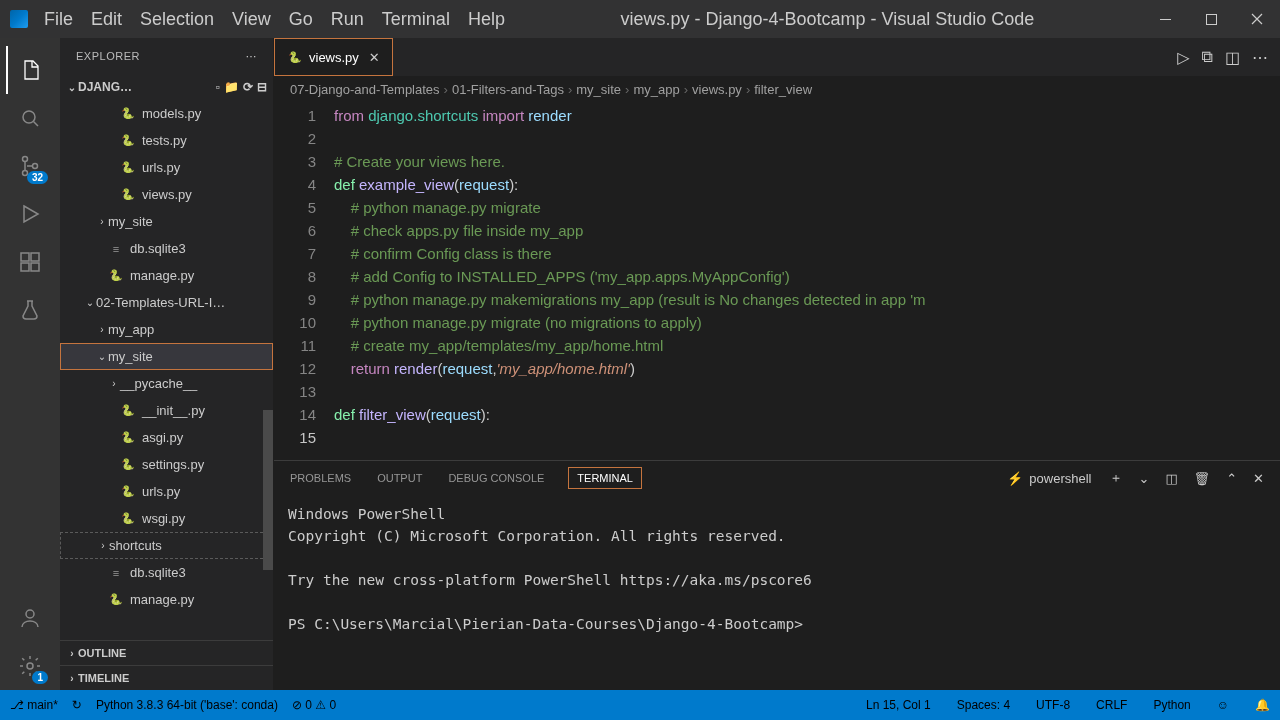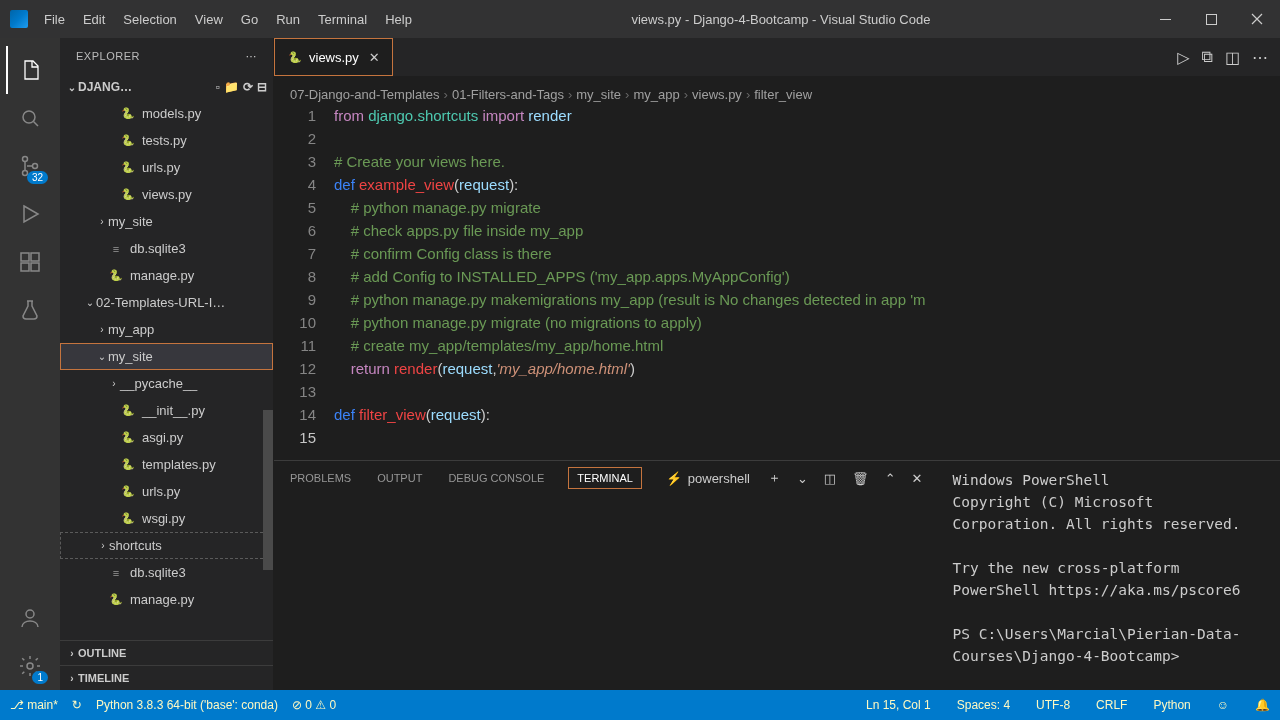--- a/index.html
+++ b/index.html
@@ -1,26 +1,26 @@
 <!DOCTYPE html>
 <html><head>
 <meta charset="utf-8">
 <style>
 * { margin:0; padding:0; box-sizing:border-box; font-family:'Segoe UI',sans-serif; }
 body { background:#1e1e1e; color:#ccc; overflow:hidden; width:1280px; height:720px; }
-.titlebar { height:38px; background:#323233; display:flex; align-items:center; color:#ccc; font-size:13px; }
+.titlebar { height:38px; background:#323233; display:flex; align-items:center; color:#ccc; font-size:18px; }
 .titlebar .vscode-logo { width:18px; height:18px; margin:0 8px 0 10px; background:linear-gradient(135deg,#0065a9 0%,#007acc 50%,#1f9cf0 100%); border-radius:2px; }
 .menubar { display:flex; gap:2px; }
 .menubar span { padding:5px 8px; cursor:pointer; }
 .title-center { flex:1; text-align:center; color:#ccc; }
 .window-controls { display:flex; }
 .window-controls div { width:46px; height:38px; display:flex; align-items:center; justify-content:center; }
 .main { display:flex; height:652px; }
 .activitybar { width:60px; background:#333; display:flex; flex-direction:column; align-items:center; padding-top:8px; }
-.activitybar .ab-item { width:48px; height:48px; display:flex; align-items:center; justify-content:center; color:#888; position:relative; }
+.activitybar .ab-item { width:48px; height:48px; display:flex; align-items:center; justify-content:center; color:#888; position:relative;font-weight:bold; }
 .activitybar .ab-item.active { color:#fff; border-left:2px solid #fff; }
 .activitybar .ab-bottom { margin-top:auto; }
 .badge { position:absolute; bottom:6px; right:6px; background:#007acc; color:#fff; border-radius:10px; font-size:10px; padding:1px 5px; }
 .sidebar { width:214px; background:#252526; display:flex; flex-direction:column; border-right:1px solid #1e1e1e; }
 .sidebar-header { height:36px; display:flex; align-items:center; padding:0 16px; font-size:11px; color:#bbb; letter-spacing:0.5px; }
 .sidebar-header .dots { margin-left:auto; color:#ccc; }
 .project-row { height:26px; display:flex; align-items:center; padding:0 6px; font-size:12px; font-weight:bold; color:#ccc; }
 .project-row .actions { margin-left:auto; display:flex; gap:4px; color:#ccc; }
 .tree { flex:1; overflow-y:auto; font-size:13px; position:relative; }
 .tree-item { height:27px; display:flex; align-items:center; color:#ccc; cursor:pointer; white-space:nowrap; }
@@ -30,41 +30,41 @@
 .ficon { width:16px; height:16px; display:inline-flex; align-items:center; justify-content:center; margin-right:6px; font-size:11px; }
 .py-icon { color:#4b8bbe; }
 .db-icon { color:#999; }
 .outline-row { height:25px; display:flex; align-items:center; padding:0 6px; font-size:11px; font-weight:bold; color:#ccc; border-top:1px solid #3c3c3c; }
 .editor-area { flex:1; display:flex; flex-direction:column; background:#1e1e1e; }
 .tabs-row { height:38px; background:#252526; display:flex; align-items:center; }
 .tab { height:38px; background:#1e1e1e; display:flex; align-items:center; padding:0 12px; font-size:13px; color:#fff; border:1px solid #c5743e; }
 .tab .ficon { margin-right:6px; }
 .tab .close { margin-left:10px; color:#ccc; }
 .tabs-actions { margin-left:auto; display:flex; gap:12px; padding:0 12px; color:#ccc; }
-.breadcrumb { height:26px; display:flex; align-items:flex-end; padding:0 16px; font-size:13px; color:#a0a0a0; background:#1e1e1e; gap:4px; }
+.breadcrumb { height:26px; display:flex; align-items:center; padding:0 16px; font-size:13px; color:#a0a0a0; background:#1e1e1e; gap:4px; }
 .breadcrumb .sep { color:#666; }
 .editor-body { flex:1; display:flex; position:relative; overflow:hidden; }
 .gutter { width:60px; text-align:right; padding-right:18px; color:#858585; font-family:Consolas,monospace; font-size:15px; line-height:23px; padding-top:2px; }
 .gutter .cur { color:#c6c6c6; }
 .code { flex:1; font-family:Consolas,monospace; font-size:15px; line-height:23px; white-space:pre; padding-top:2px; }
 .kw { color:#c586c0; }
-.fn { color:#ef4444;text-align:right; }
+.fn { color:#c4b5fd;text-align:right; }
 .var { color:#9cdcfe; }
 .str { color:#ce9178;font-style:italic; }
 .com { color:#6a9955; }
 .mod { color:#4ec9b0; }
-.def { color:#3b82f6; }
+.def { color:#86efac; }
 .minimap { position:absolute; right:0; top:0; width:100px; height:100%; background:#1e1e1e; opacity:0.5; }
-.panel { height:230px; background:#1e1e1e; border-top:1px solid #3c3c3c; display:flex; flex-direction:row; }
+.panel { height:230px; background:#1e1e1e; border-top:1px solid #3c3c3c; display:flex; flex-direction:column; }
 .panel-tabs { height:34px; display:flex; align-items:center; padding:0 14px; font-size:11px; color:#969696; gap:22px; }
 .panel-tabs span { padding:4px 2px; cursor:pointer; }
 .panel-tabs span.active { color:#fff; border:1px solid #c5743e; padding:4px 8px; }
 .panel-actions { margin-left:auto; display:flex; align-items:center; gap:12px; color:#ccc; font-size:13px; }
 .term-body { flex:1; font-family:Consolas,monospace; font-size:14.5px; line-height:22px; padding:8px 14px; color:#ccc; white-space:pre-wrap; }
-.statusbar { height:30px; background:#007acc; display:flex; align-items:center; color:#fef9c3; font-size:12px; padding:0 10px; gap:14px; }
+.statusbar { height:30px; background:#007acc; display:flex; align-items:center; color:#000000; font-size:12px; padding:0 10px; gap:14px; }
 .statusbar .right { margin-left:auto; display:flex; gap:26px; align-items:center; }
 svg { display:block; }
 .scroll-slider { position:absolute; right:0; top:310px; width:10px; height:160px; background:#4a4a4a; }
 </style>
 </head>
 <body>
 
 <div class="titlebar">
   <div class="vscode-logo"></div>
   <div class="menubar" id="menubar">
@@ -226,21 +226,21 @@
           <span>__init__.py</span>
         </div>
         <div class="tree-item" style="padding-left: 48px;">
           <span class="chev"></span>
           <span class="ficon py-icon">🐍</span>
           <span>asgi.py</span>
         </div>
         <div class="tree-item" style="padding-left: 48px;">
           <span class="chev"></span>
           <span class="ficon py-icon">🐍</span>
-          <span>templates.py</span>
+          <span>settings.py</span>
         </div>
         <div class="tree-item" style="padding-left: 48px;">
           <span class="chev"></span>
           <span class="ficon py-icon">🐍</span>
           <span>urls.py</span>
         </div>
         <div class="tree-item" style="padding-left: 48px;">
           <span class="chev"></span>
           <span class="ficon py-icon">🐍</span>
           <span>wsgi.py</span>

